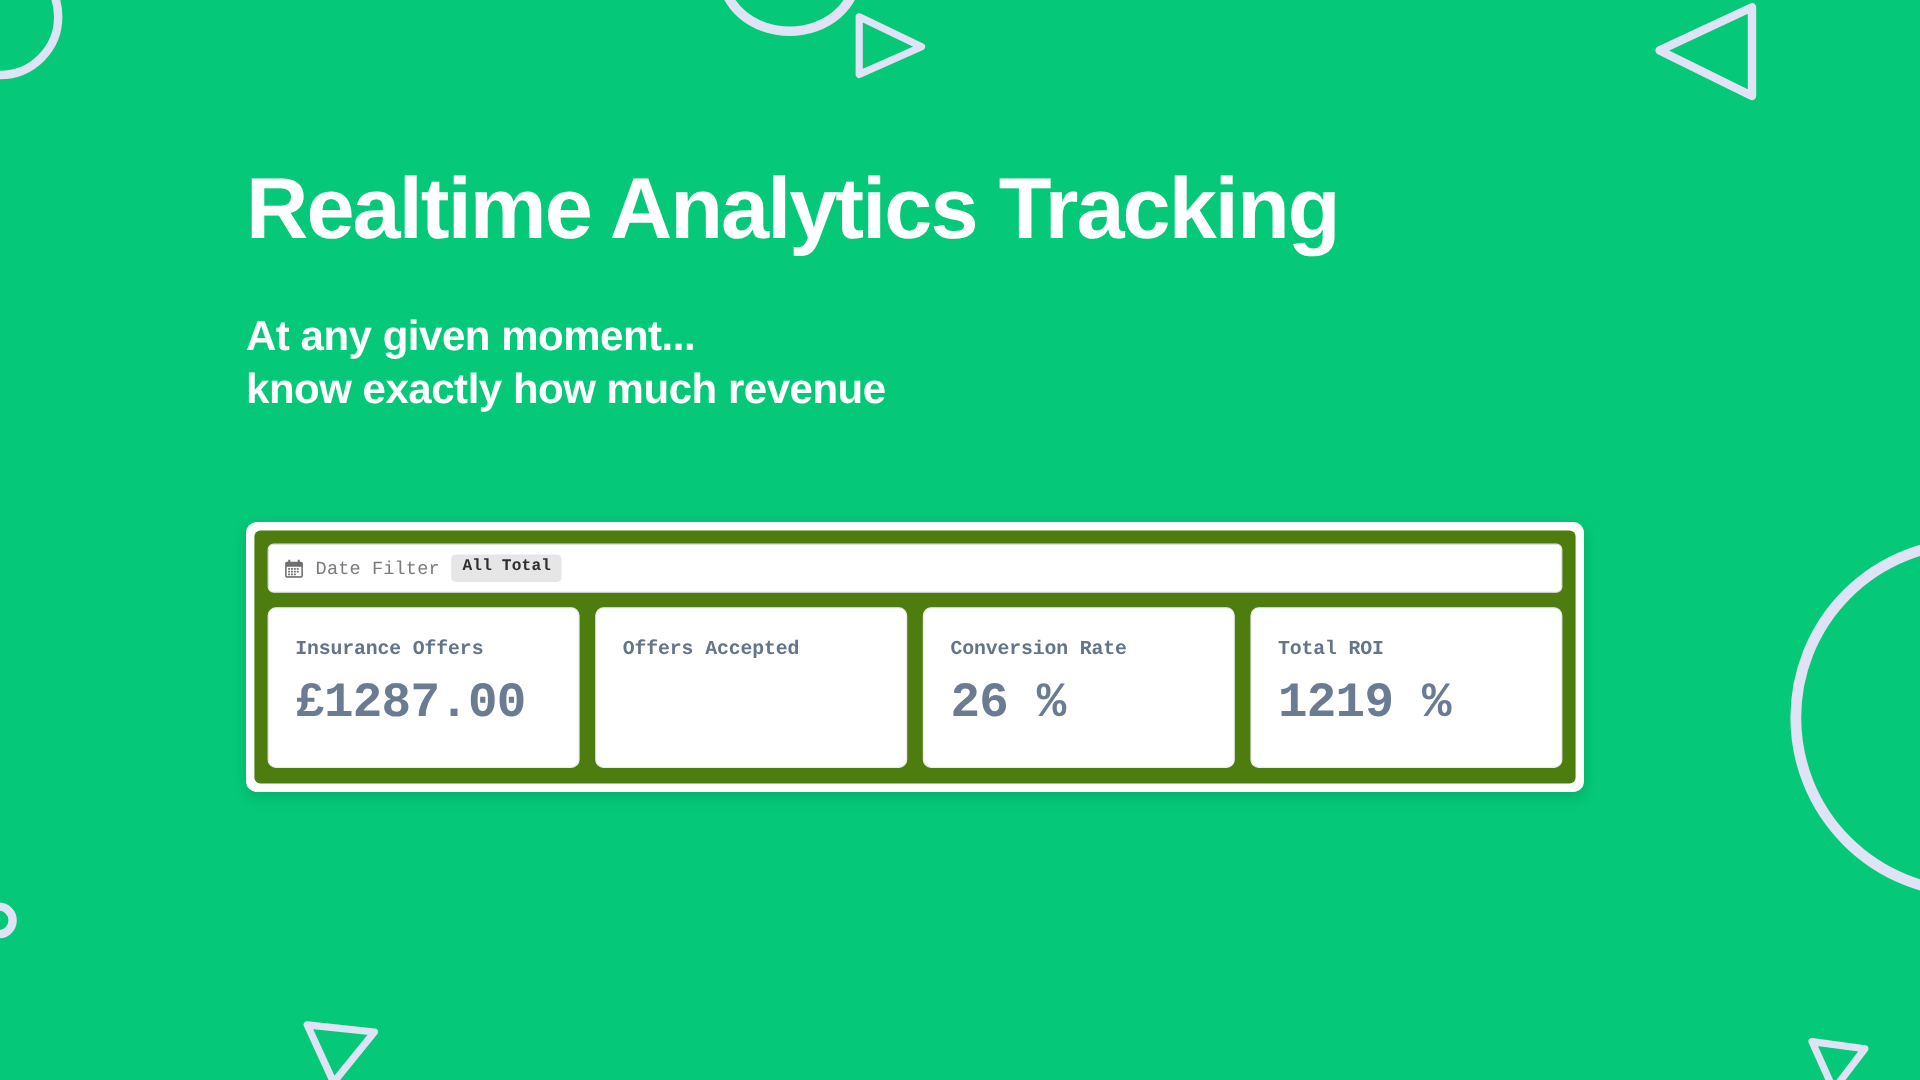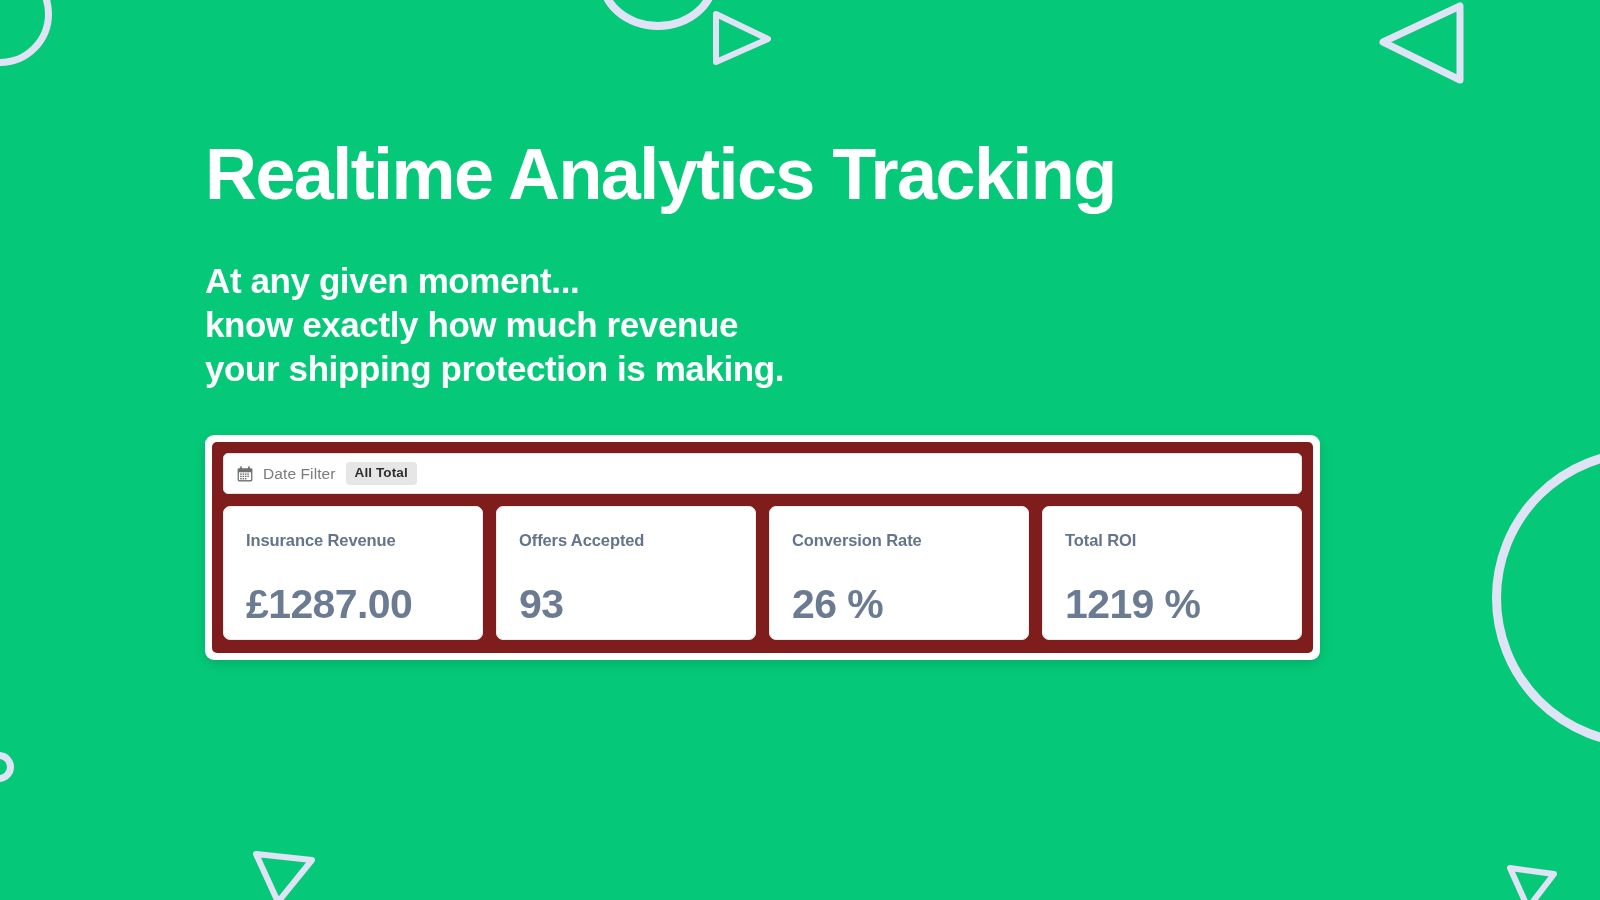--- a/index.html
+++ b/index.html
@@ -65,25 +65,26 @@
     position:absolute;
     left:205px; top:435px;
     width:1115px; height:225px;
     background:#ffffff;
     border-radius:9px;
     padding:7px;
     box-shadow:0 4px 12px rgba(0,0,0,0.14);
   }
   .panel-inner{
     width:100%; height:100%;
-    background:#7f1d1d;
+    background:#4d7c0f;
     border-radius:5px;
     padding:11px 11px 13px 11px;
     display:flex;
     flex-direction:column;
+    font-family:Liberation Mono, monospace;
   }
 
   
   .filter-bar{
     height:41px;
     background:#ffffff;
     border:1px solid #e2e2e2;
     border-radius:5px;
     display:flex;
     align-items:center;
@@ -129,21 +130,21 @@
     border-radius:7px;
     padding:24px 22px 0 22px;
   }
   .card-label{
     color:#64748b;
     font-size:16.5px;
     font-weight:700;
     letter-spacing:-0.1px;
   }
   .card-value{
-    margin-top:34px;
+    margin-top:17px;
     color:#6b7b92;
     font-size:41px;
     font-weight:700;
     letter-spacing:-0.6px;
     line-height:1;
     white-space:nowrap;
   }
 </style>
 </head>
 <body>
@@ -179,21 +180,20 @@
     </svg>
   </div>
 
 </div>
 
 <div class="hero">
   <h1 class="hero-title">Realtime Analytics Tracking</h1>
   <div class="hero-sub">
     <div>At any given moment...</div>
     <div>know exactly how much revenue</div>
-    <div>your shipping protection is making.</div>
   </div>
 </div>
 
 <div class="panel">
   <div class="panel-inner">
 
     <div class="filter-bar">
       <span class="cal-icon">
         <svg viewBox="0 0 16 16" width="16" height="16" fill="currentColor">
           <rect x="0.6" y="2.2" width="14.8" height="13.2" rx="1.4"></rect>
@@ -215,27 +215,26 @@
           </g>
         </svg>
       </span>
       <span class="filter-label">Date Filter</span>
       <span class="filter-badge">All Total</span>
     </div>
 
     <div class="cards">
 
       <div class="card">
-        <div class="card-label">Insurance Revenue</div>
+        <div class="card-label">Insurance Offers</div>
         <div class="card-value">£1287.00</div>
       </div>
 
       <div class="card">
         <div class="card-label">Offers Accepted</div>
-        <div class="card-value">93</div>
       </div>
 
       <div class="card">
         <div class="card-label">Conversion Rate</div>
         <div class="card-value">26 %</div>
       </div>
 
       <div class="card">
         <div class="card-label">Total ROI</div>
         <div class="card-value">1219 %</div>

